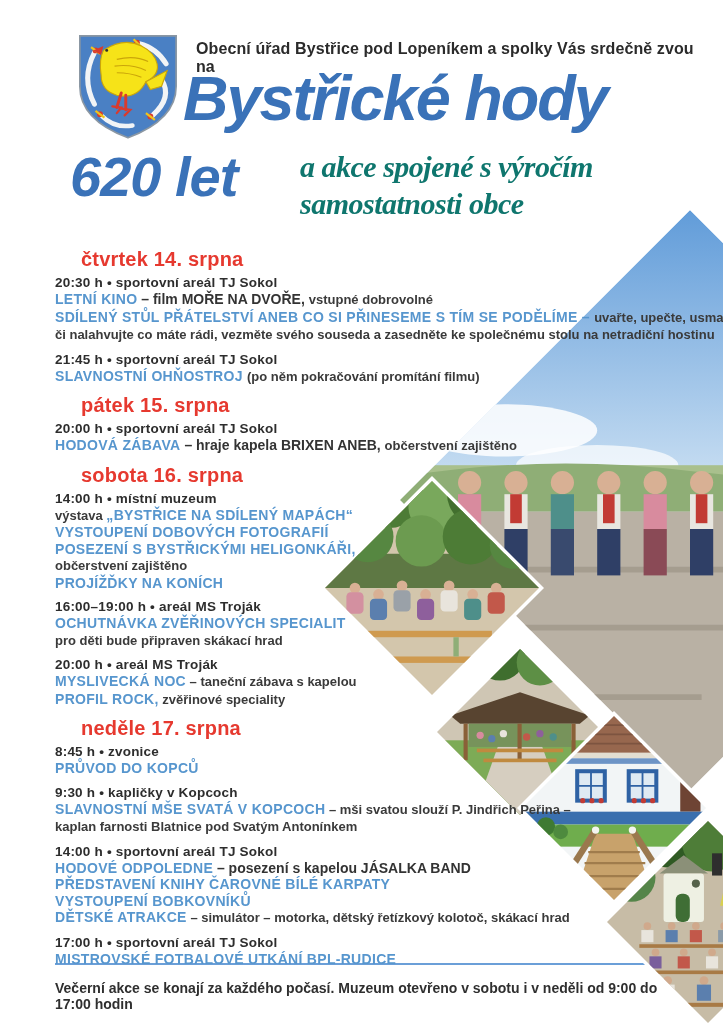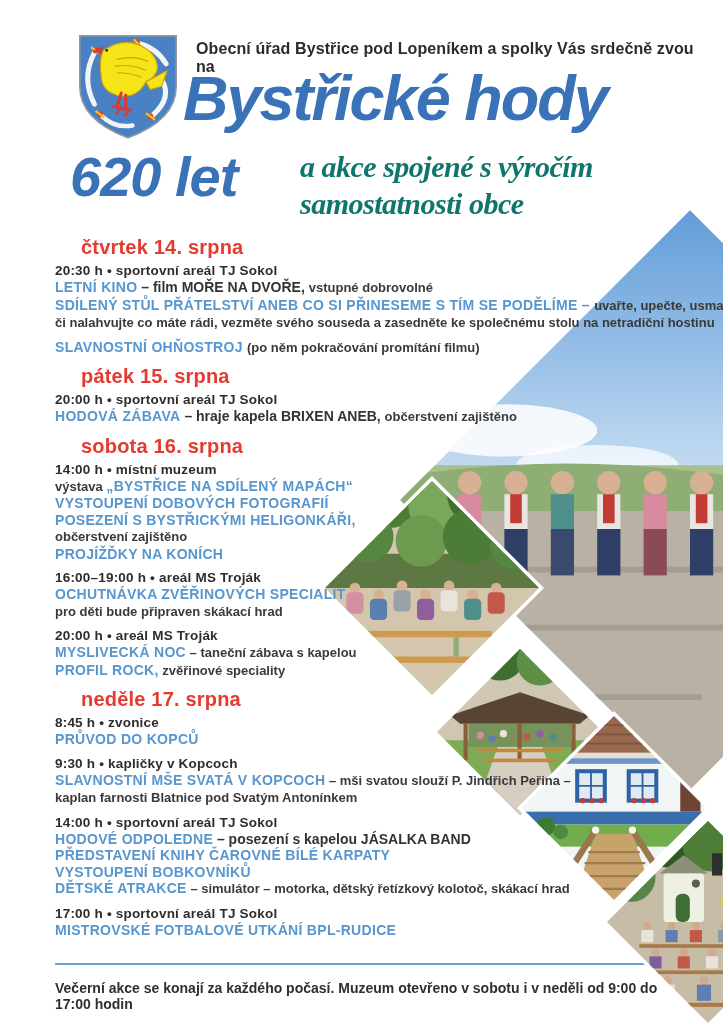--- a/index.html
+++ b/index.html
@@ -26,21 +26,21 @@
     font-size: 56px; font-weight: 700; font-style: italic;
     color: #3a72b8; letter-spacing: -1px;
   }
   .subtitle {
     position: absolute; left: 300px; top: 148px;
     font-size: 30px; line-height: 37px; font-weight: 700; font-style: italic;
     color: #0f766e; letter-spacing: -.5px; white-space: nowrap; font-family: Liberation Serif, serif;
   }
 
   
-  .schedule { position: absolute; left: 55px; top: 227px; width: 660px; z-index: 3; }
+  .schedule { position: absolute; left: 55px; top: 239px; width: 660px; z-index: 3; }
   .day-heading {
     font-size: 20px; line-height: 24px; font-weight: 700;
     color: #e6392f; padding-left: 26px; margin: 8px 0 3px 0; letter-spacing: .2px;
   }
   .event { margin-bottom: 7px; }
   .time-line {
     font-size: 13.5px; line-height: 17px; font-weight: 700; color: #2d2d2d;
     letter-spacing: .2px;
   }
   .event-line { font-size: 14px; line-height: 16.5px; white-space: nowrap; }
@@ -331,20 +331,21 @@
   <div class="schedule">
       <section class="day">
         <h2 class="day-heading">čtvrtek 14. srpna</h2>
         <div class="event">
           <div class="time-line">20:30 h • sportovní areál TJ Sokol</div>
           <div class="event-line"><span class="seg-blue">LETNÍ KINO</span><span class="seg-dark"> – film MOŘE NA DVOŘE, </span><span class="seg-small">vstupné dobrovolné</span></div>
           <div class="event-line"><span class="seg-blue">SDÍLENÝ STŮL PŘÁTELSTVÍ ANEB CO SI PŘINESEME S TÍM SE PODĚLÍME – </span><span class="seg-small">uvařte, upečte, usmažte</span></div>
           <div class="event-line"><span class="seg-small">či nalahvujte co máte rádi, vezměte svého souseda a zasedněte ke společnému stolu na netradiční hostinu</span></div>
         </div>
         <div class="event">
+          <div class="time-line">21:45 h • sportovní areál TJ Sokol</div>
           <div class="event-line"><span class="seg-blue">SLAVNOSTNÍ OHŇOSTROJ </span><span class="seg-small">(po něm pokračování promítání filmu)</span></div>
         </div>
       </section>
       <section class="day">
         <h2 class="day-heading">pátek 15. srpna</h2>
         <div class="event">
           <div class="time-line">20:00 h • sportovní areál TJ Sokol</div>
           <div class="event-line"><span class="seg-blue">HODOVÁ ZÁBAVA</span><span class="seg-dark"> – hraje kapela BRIXEN ANEB, </span><span class="seg-small">občerstvení zajištěno</span></div>
         </div>
       </section>

